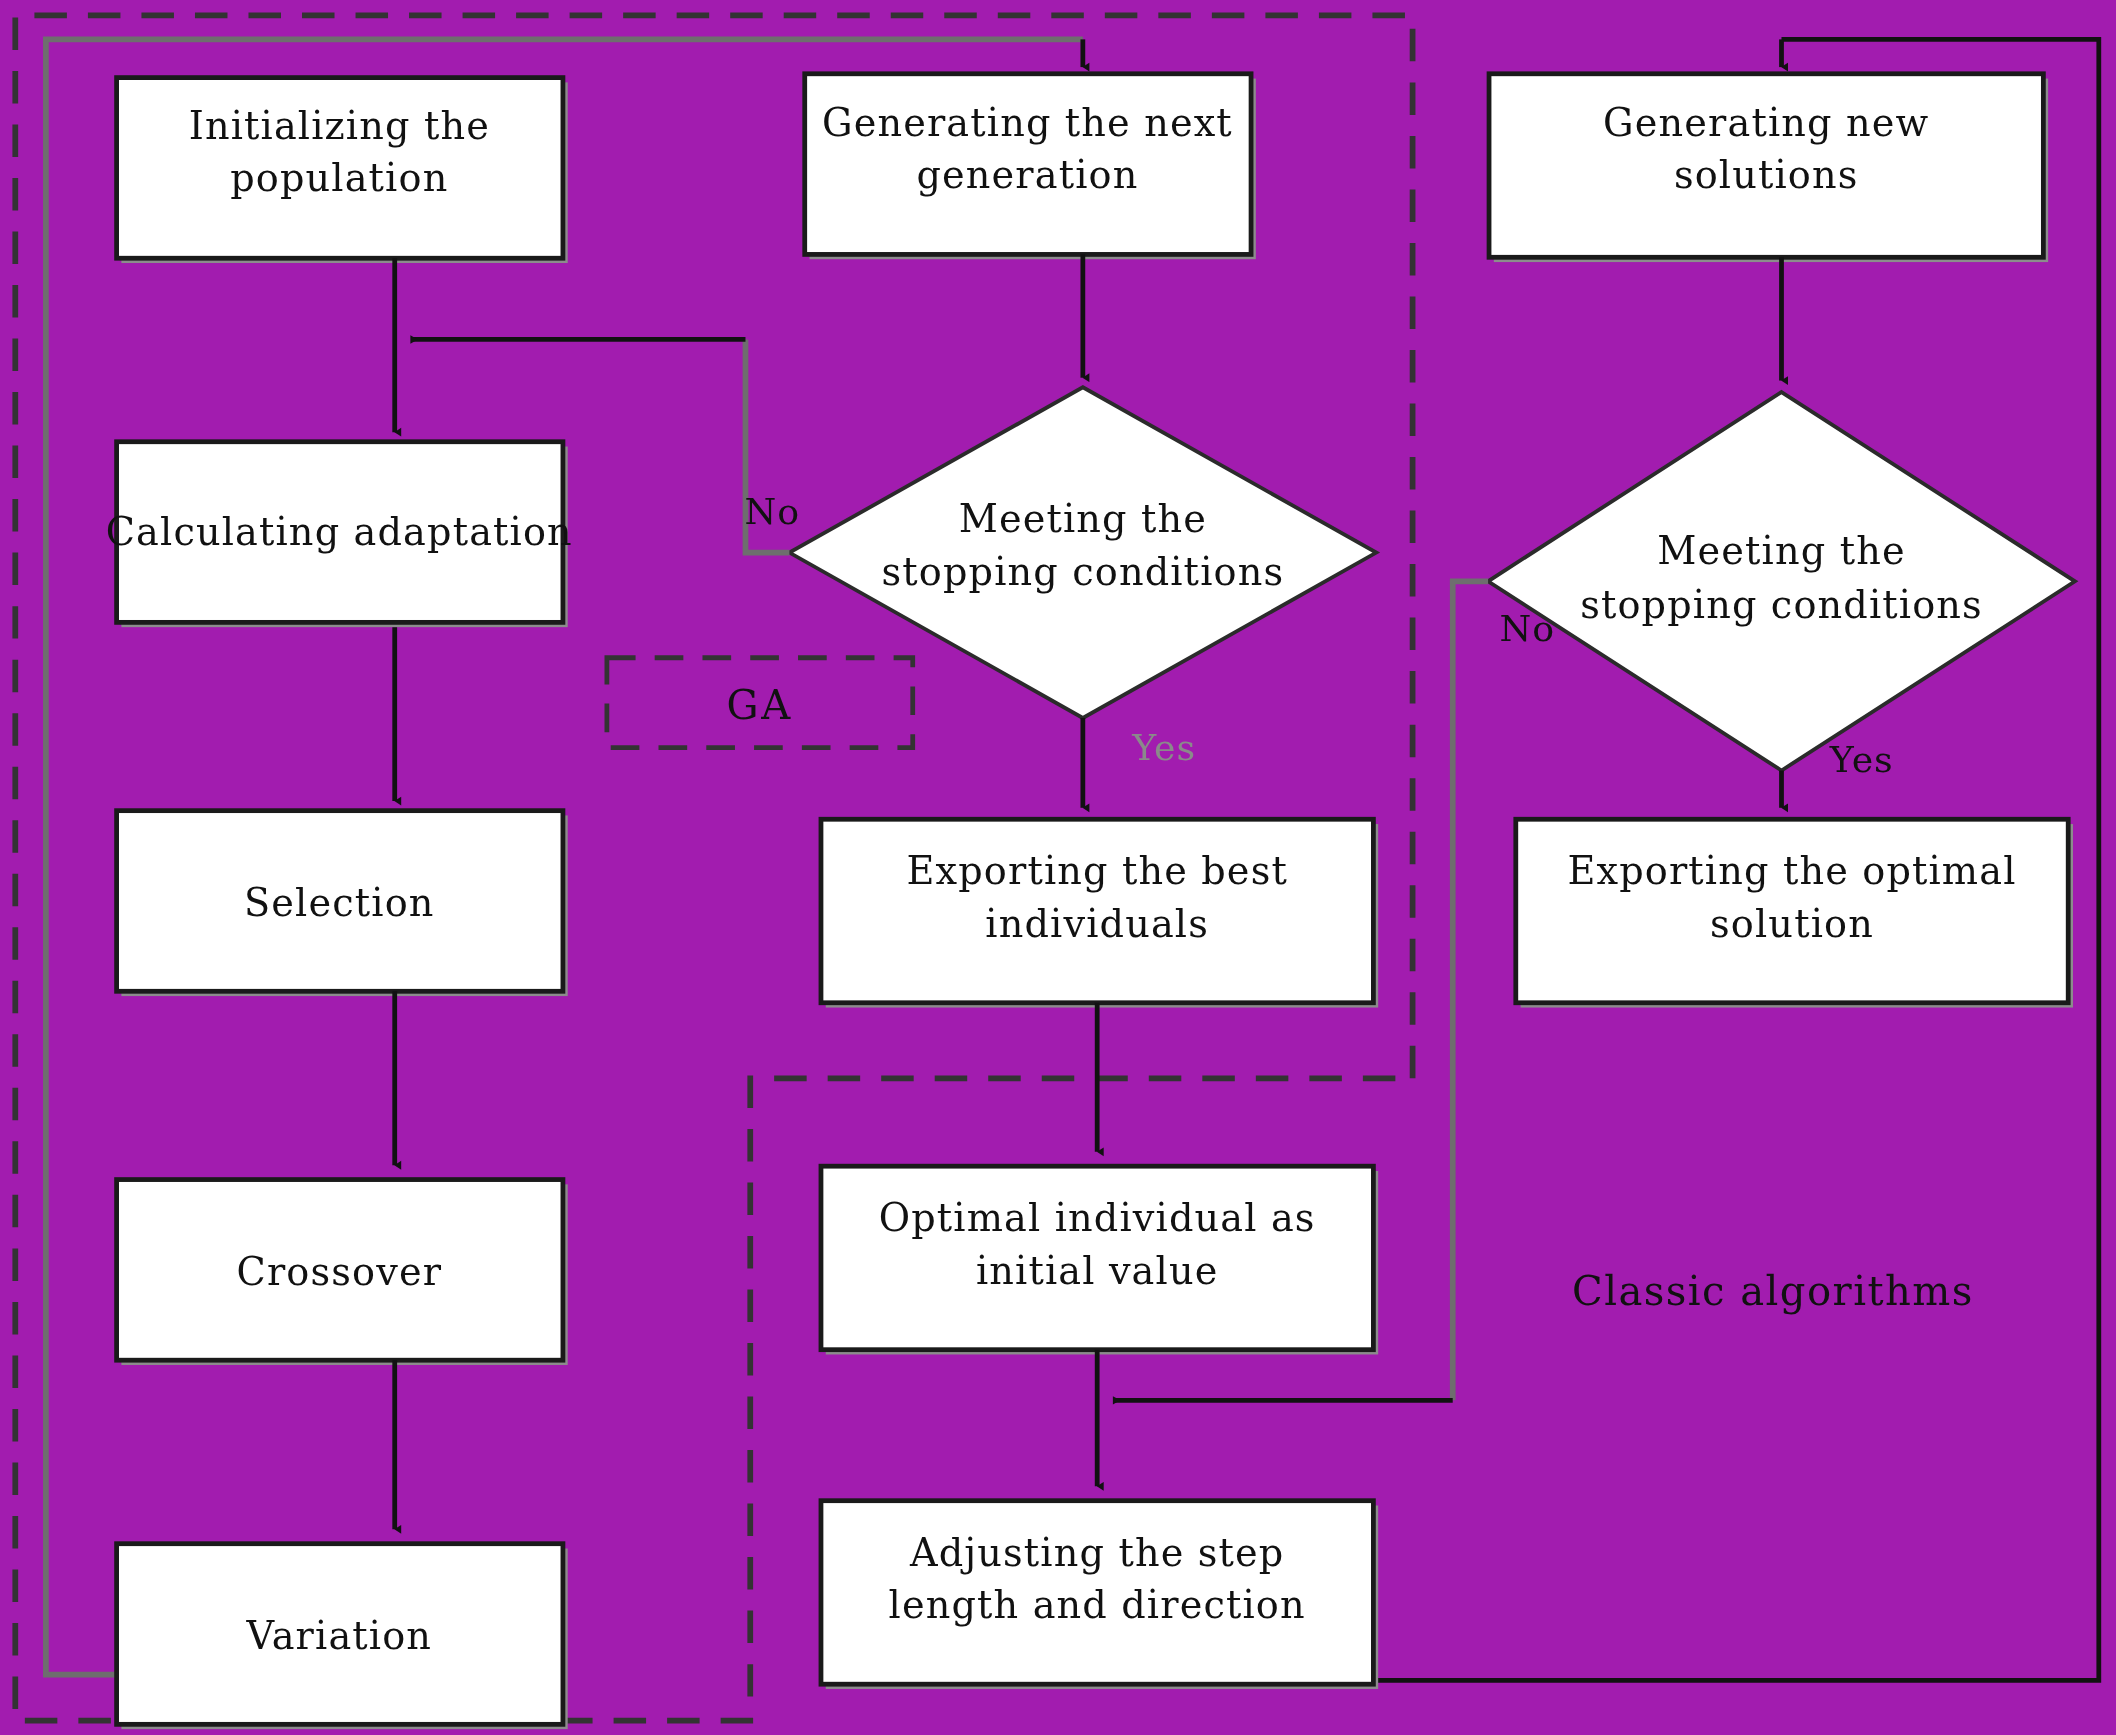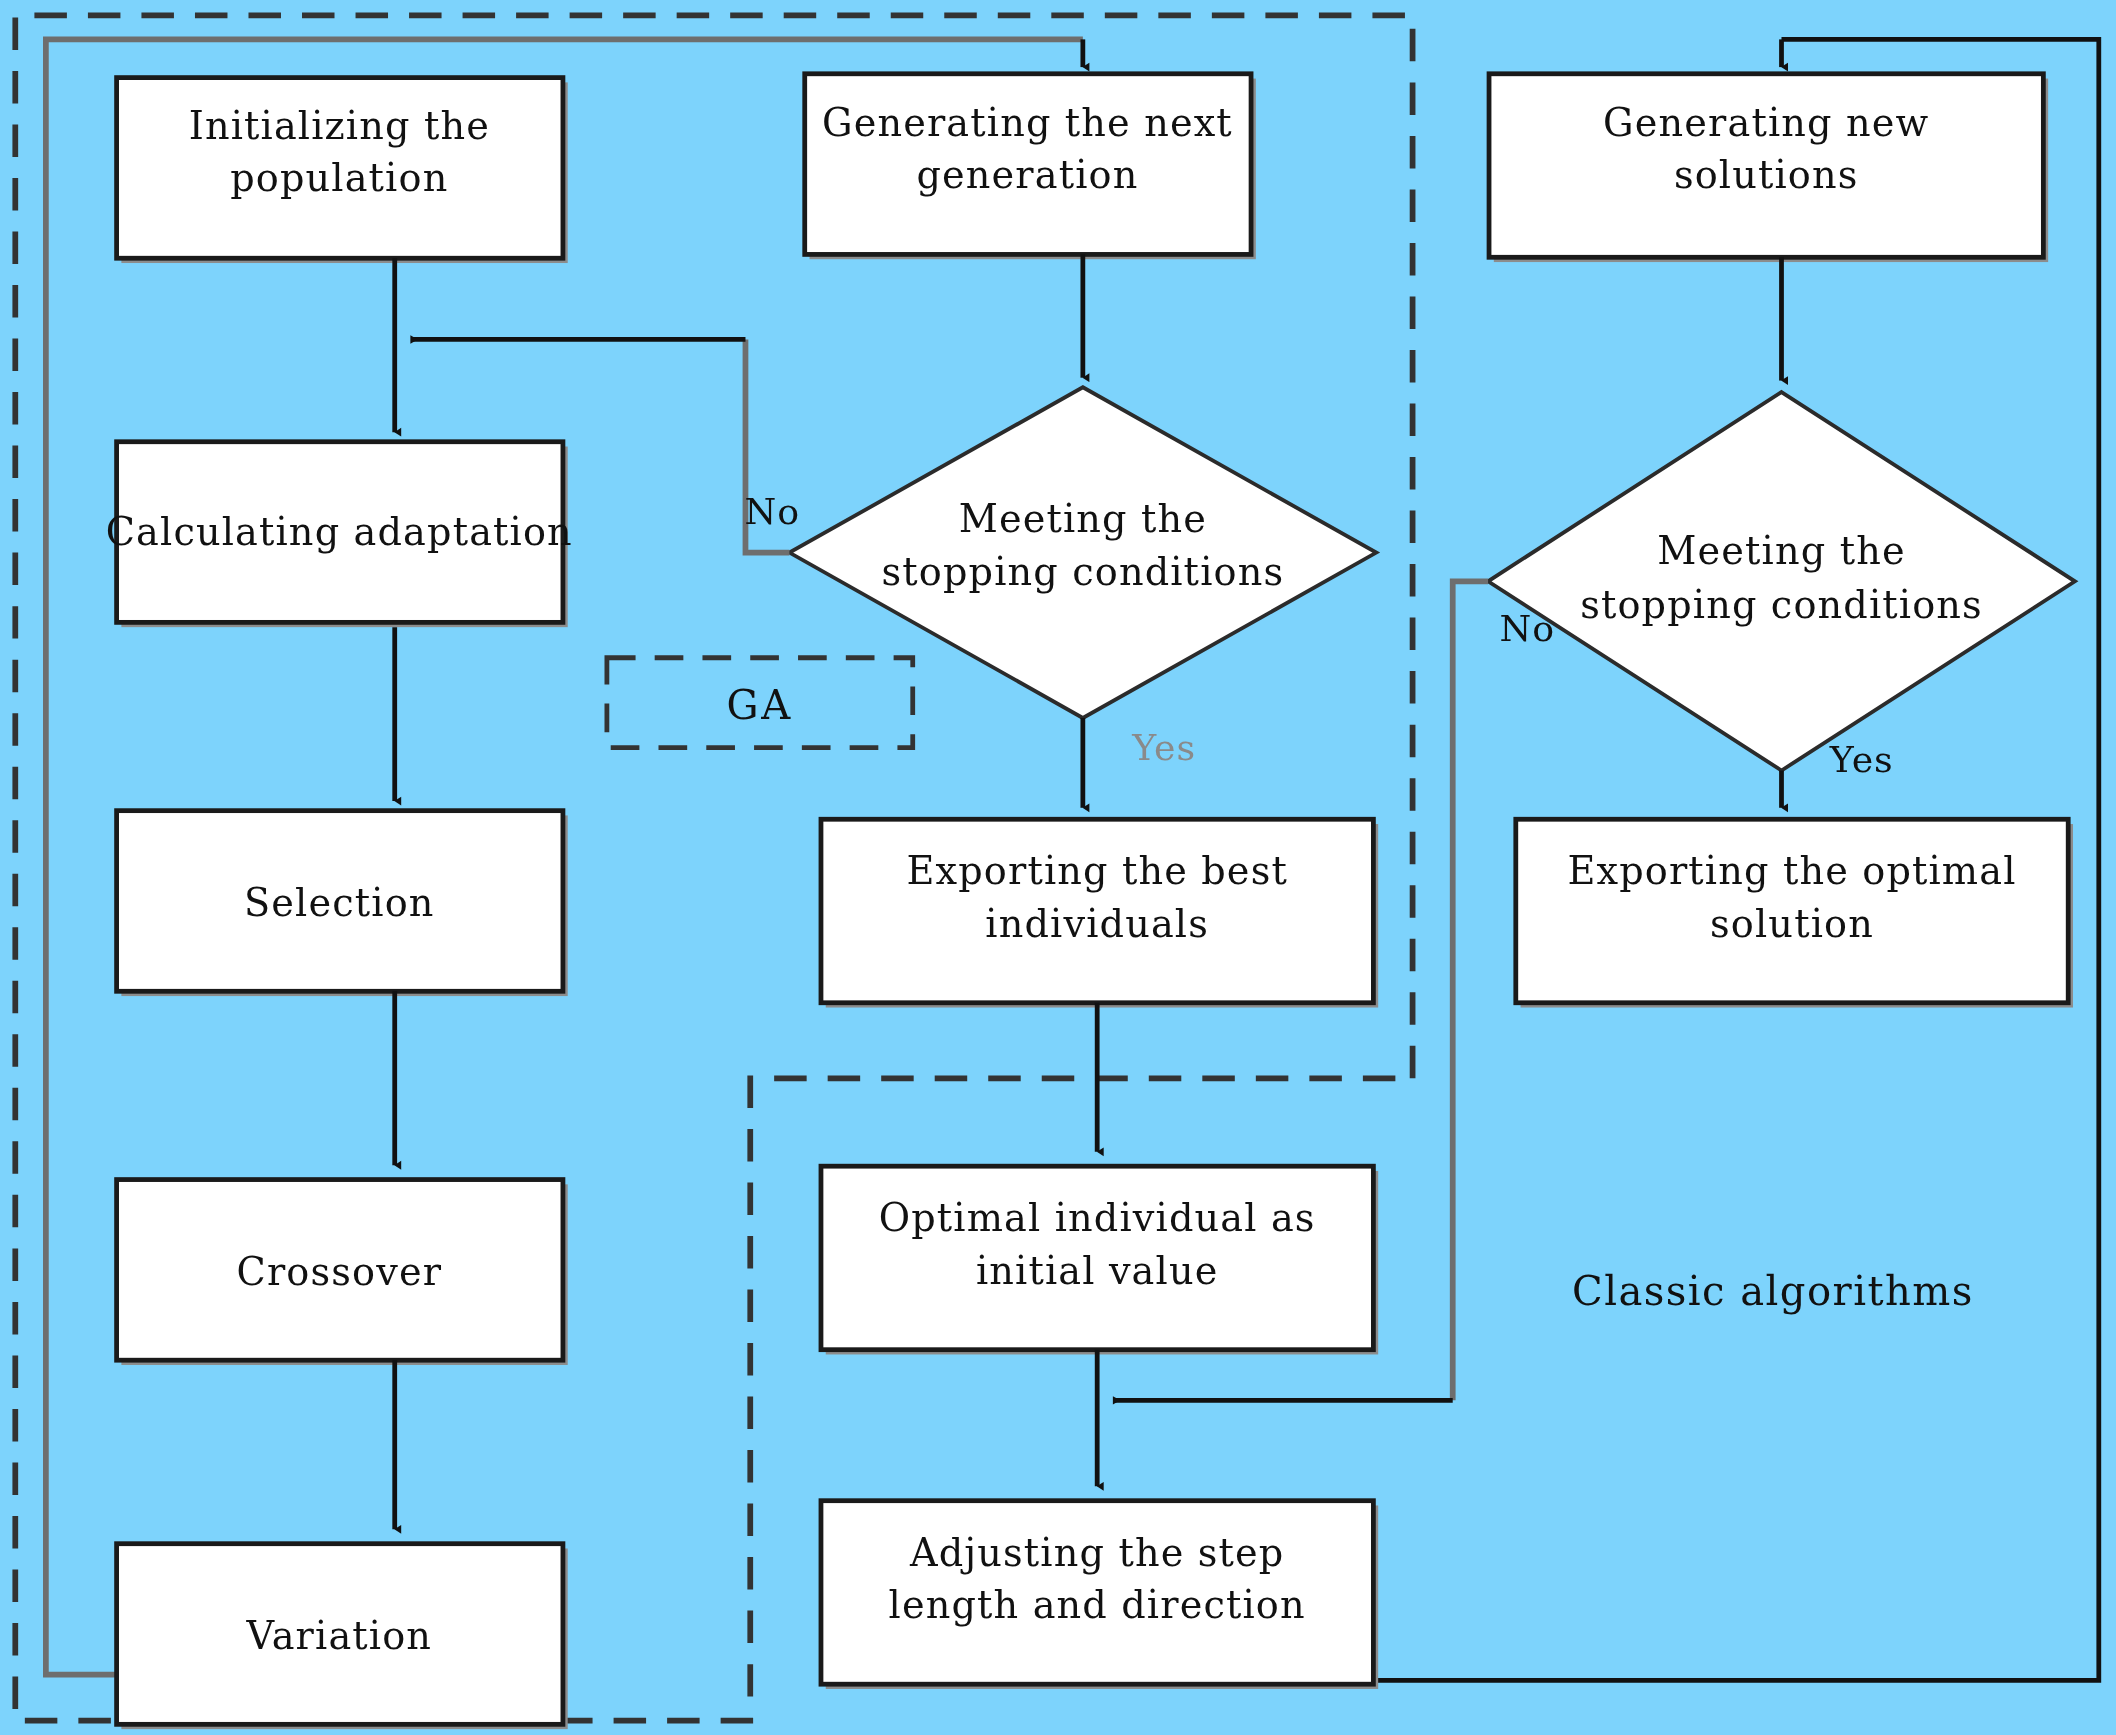--- a/index.html
+++ b/index.html
@@ -1,17 +1,17 @@
 <!DOCTYPE html>
 <html><head>
 <meta charset="utf-8">
 <style>
   html,body{margin:0;padding:0;background:#ffffff;}
   body{font-family:"DejaVu Serif",serif;}
-  #stage{position:relative;width:2116px;height:1736px;background:#7dd3fc;overflow:hidden;}
+  #stage{position:relative;width:2116px;height:1736px;background:#a21caf;overflow:hidden;}
   svg#flow{position:absolute;left:0;top:0;width:2116px;height:1736px;display:block;}
   .node-rect{fill:#ffffff;stroke:#1a1a1a;stroke-width:5;}
   .node-rect-shadow{fill:#8c8c8c;}
   .diamond{fill:#ffffff;stroke:#2b2b2b;stroke-width:4;}
   .conn{stroke:#111111;stroke-width:5;fill:none;}
   .conn-gray{stroke:#6e6e6e;stroke-width:6;fill:none;}
   .dashbox{fill:none;stroke:#333333;stroke-width:6;stroke-dasharray:34 22;}
   .dashbox-small{fill:none;stroke:#333333;stroke-width:5;stroke-dasharray:30 20;}
   .ntext{font-family:"DejaVu Serif",serif;font-size:40px;fill:#111111;letter-spacing:1.2px;}
   .ntext-dia{font-family:"DejaVu Serif",serif;font-size:40px;fill:#111111;letter-spacing:1.2px;}

